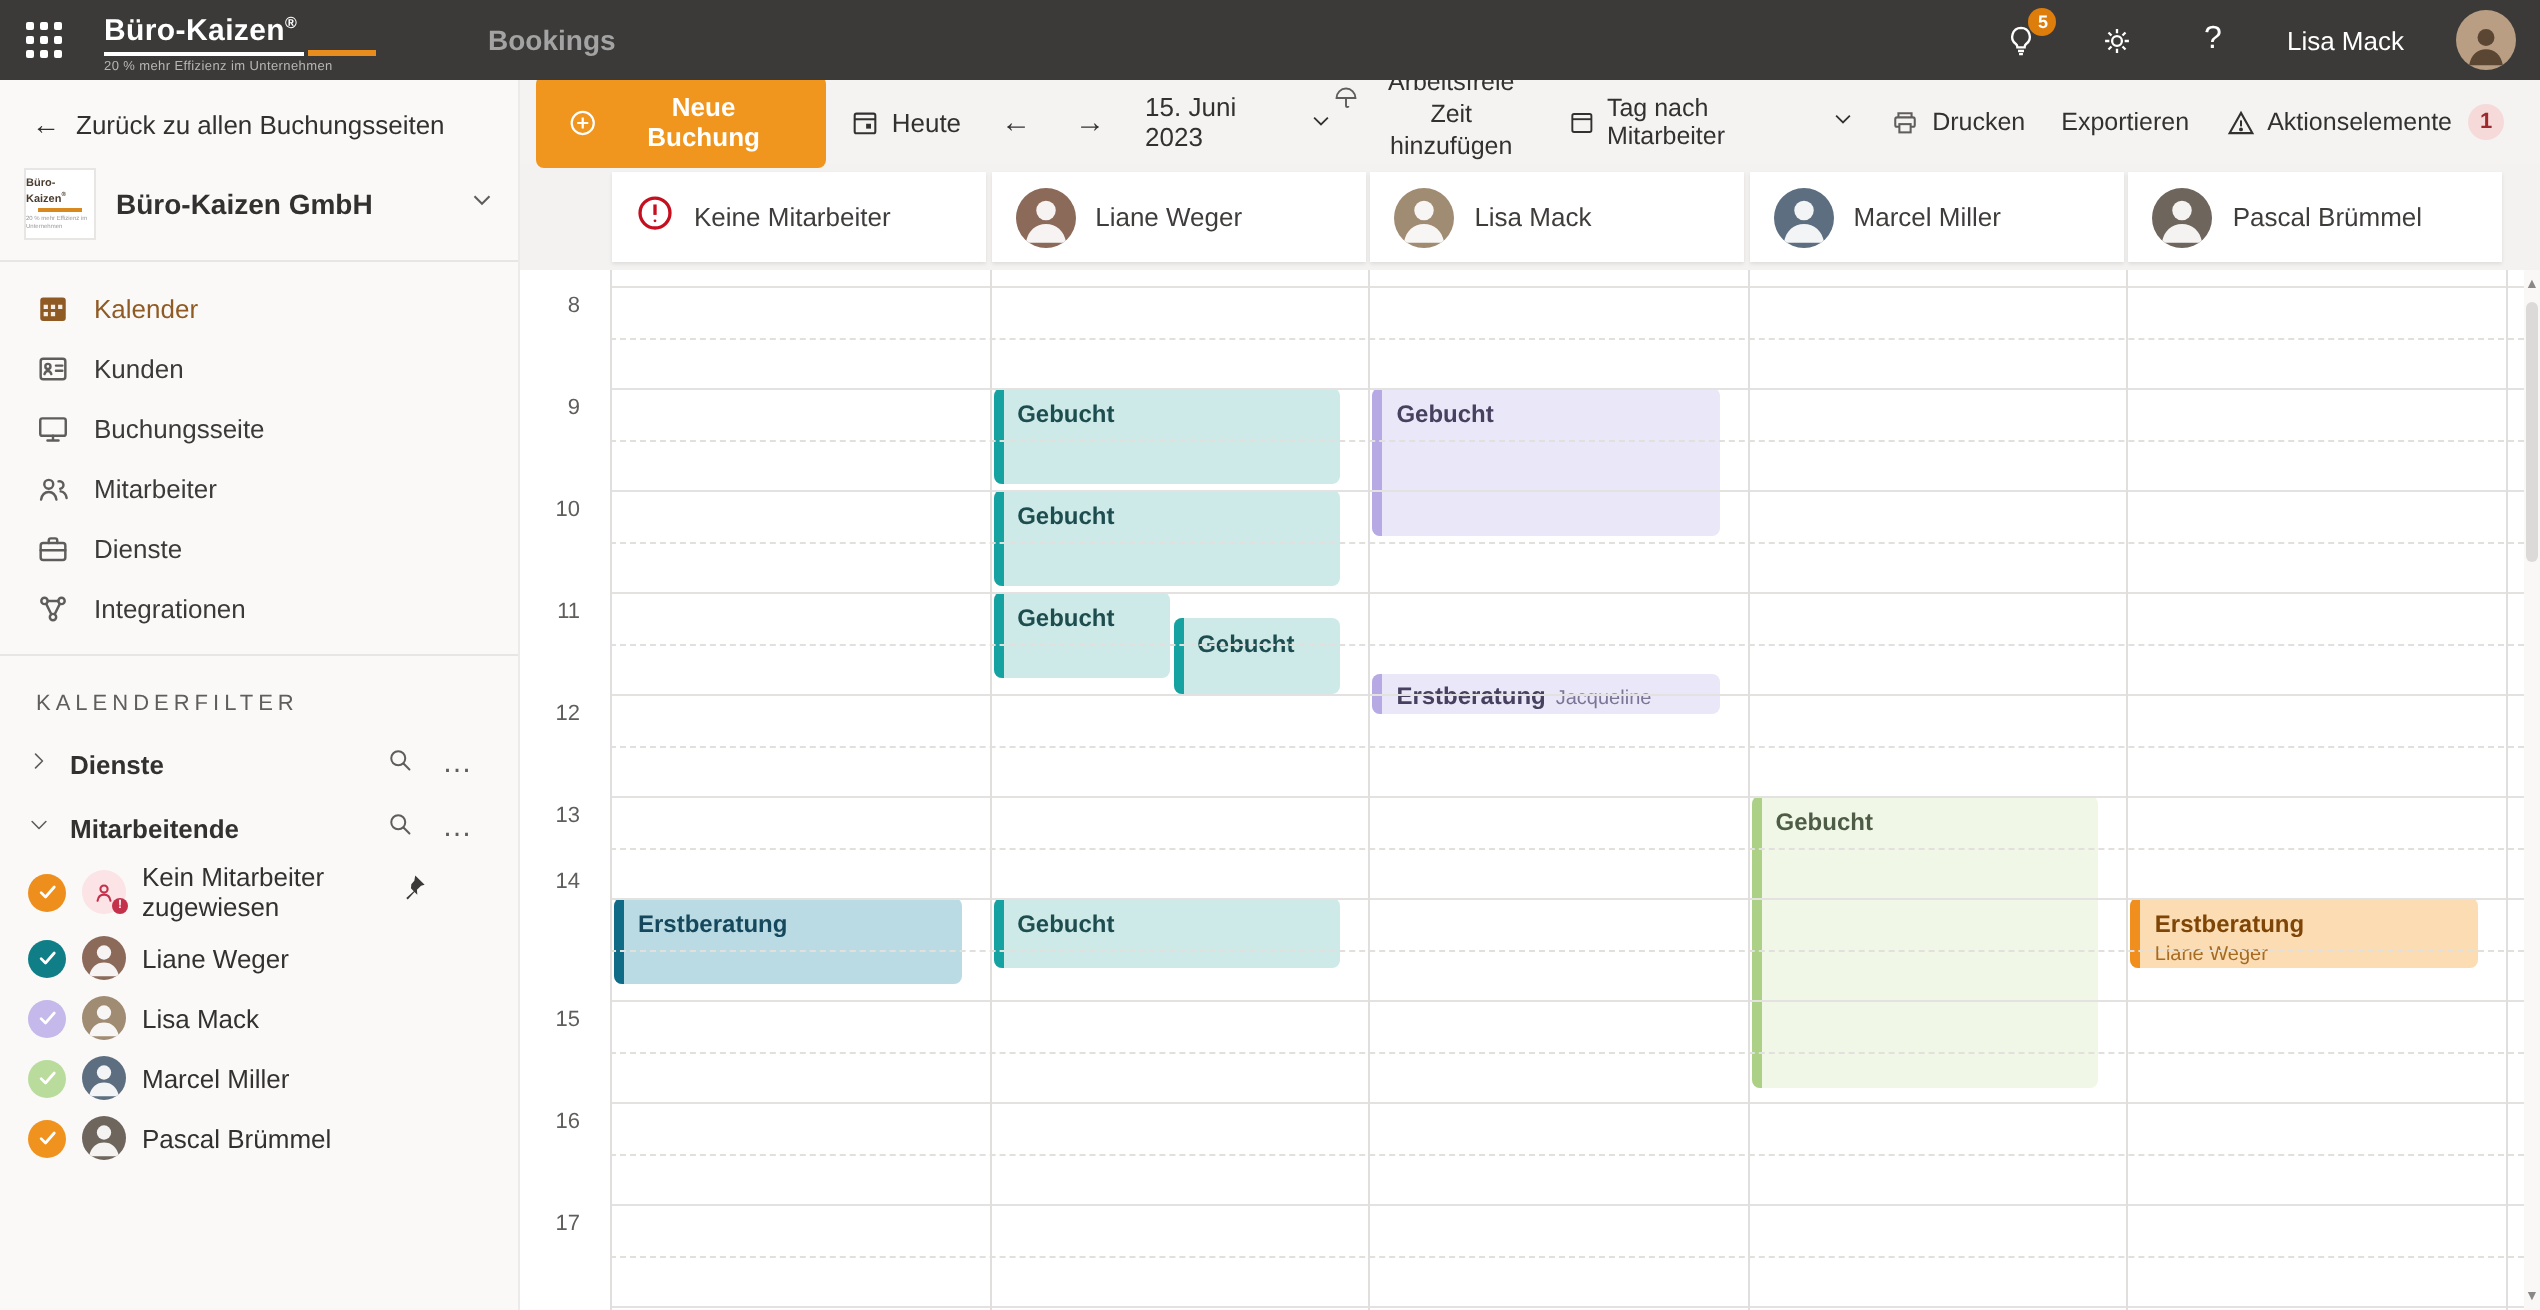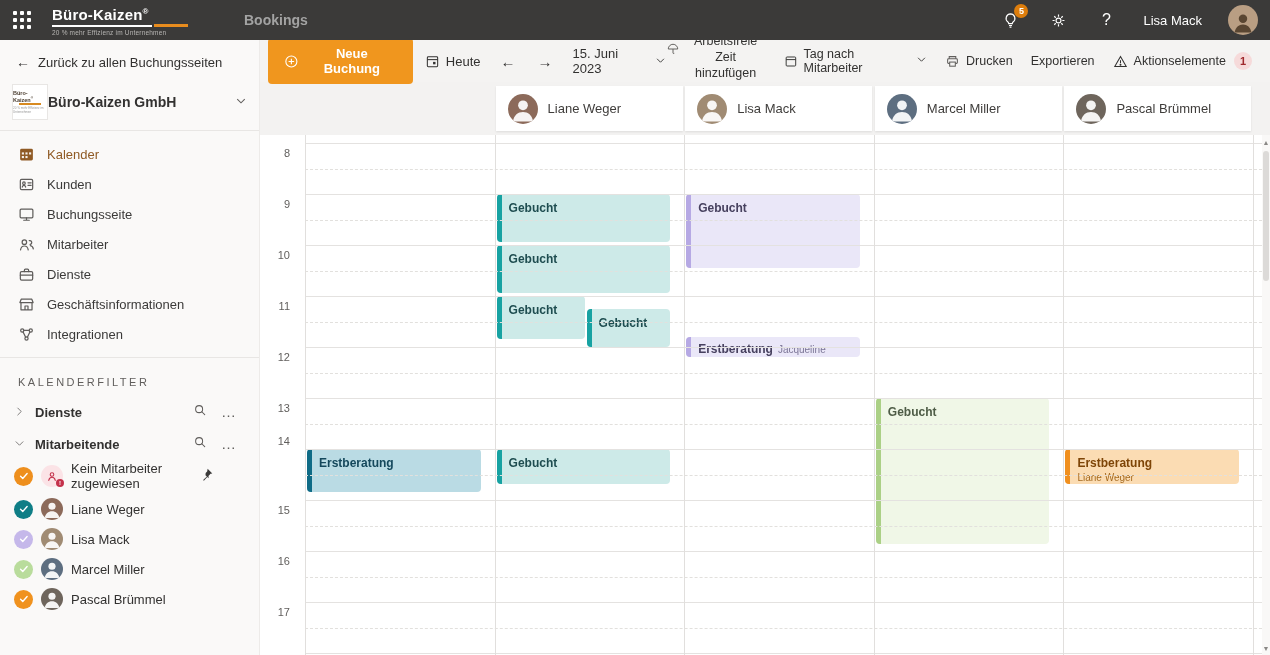--- a/index.html
+++ b/index.html
@@ -24,21 +24,21 @@
   .hicon svg { width:17px; height:17px; }
   .help-glyph { color:#fff; font-size:16px; font-weight:400; }
   .notif-badge { position:absolute; top:-5px; right:-7px; min-width:14px; height:14px; border-radius:7px; background:#dd7d0c; color:#fff; font-size:9px; font-weight:700; display:flex; align-items:center; justify-content:center; padding:0 3px; }
   .user-name { color:#fff; font-size:13px; }
   .user-avatar { width:30px; height:30px; border-radius:50%; overflow:hidden; background:#b99e83; display:flex; align-items:flex-end; justify-content:center; cursor:pointer; }
 
   
   .sidebar { position:absolute; left:0; top:40px; width:260px; height:615px; background:#faf9f8; border-right:1px solid #edebe9; padding:8px 0 0 0; overflow:hidden; }
   .back-link { display:flex; align-items:center; gap:8px; padding:6px 16px; font-size:13px; color:#323130; cursor:pointer; }
   .back-arrow { font-size:14px; color:#323130; }
-  .business-row { display:flex; align-items:center; gap:0; margin:8px 12px 10px 12px; cursor:pointer; }
+  .business-row { display:flex; align-items:center; gap:10px; margin:8px 12px 10px 12px; cursor:pointer; }
   .business-thumb { width:36px; height:36px; background:#fff; border:1px solid #e8e6e4; display:flex; flex-direction:column; align-items:center; justify-content:center; }
   .bt-name { font-size:5.5px; font-weight:700; color:#4a3c2e; }
   .bt-line { width:22px; height:2px; background:#d88a20; margin:1px 0; }
   .bt-tag { font-size:3px; color:#999; }
   .business-name { font-size:14px; font-weight:700; color:#323130; flex:1; }
   .business-chevron svg { width:12px; height:12px; }
   .side-divider { height:1px; background:#e8e6e4; margin:4px 0 8px 0; }
   .nav-item { display:flex; align-items:center; gap:12px; height:30px; padding:0 18px; font-size:13px; color:#3b3a39; cursor:pointer; }
   .nav-item .nicon { width:17px; height:17px; display:flex; align-items:center; justify-content:center; }
   .nav-item .nicon svg { width:17px; height:17px; }
@@ -224,29 +224,20 @@
             <svg viewBox="0 0 16 16" fill="none" stroke="#5f5d5b" stroke-width="1.15" stroke-linecap="round" stroke-linejoin="round">
               <rect x="2.2" y="5.2" width="11.6" height="8" rx="1.2"></rect>
               <path d="M6 5.2V4c0-.6.4-1 1-1h2c.6 0 1 .4 1 1v1.2M2.2 8.6h11.6"></path>
             </svg>
           </span>
           <span>Dienste</span>
         </div>
         <div class="nav-item">
           <span class="nicon">
             <svg viewBox="0 0 16 16" fill="none" stroke="#5f5d5b" stroke-width="1.15" stroke-linecap="round" stroke-linejoin="round">
-              <path d="M3 3h10l1.2 3.2H1.8z"></path>
-              <path d="M2.8 6.2v6.8h10.4V6.2M9.4 13v-3.6H6.6V13"></path>
-            </svg>
-          </span>
-          <span>Geschäftsinformationen</span>
-        </div>
-        <div class="nav-item">
-          <span class="nicon">
-            <svg viewBox="0 0 16 16" fill="none" stroke="#5f5d5b" stroke-width="1.15" stroke-linecap="round" stroke-linejoin="round">
               <circle cx="4" cy="4.2" r="1.5"></circle>
               <circle cx="12" cy="4.2" r="1.5"></circle>
               <circle cx="8" cy="11.8" r="1.5"></circle>
               <path d="M5.5 4.2h5M4.8 5.6l2.4 4.9M11.2 5.6l-2.4 4.9"></path>
             </svg>
           </span>
           <span>Integrationen</span>
         </div>
       </div>
     <div class="side-divider" style="margin-top:8px"></div>
@@ -419,20 +410,28 @@
               <path d="M8 6.6v3.2"></path>
               <circle cx="8" cy="11.4" r=".5" fill="#323130"></circle>
             </svg>
           <span>Aktionselemente</span>
           <span class="action-badge">1</span>
         </div>
       </div>
     </div>
 
     <div class="cal-header" id="cal-header">
+        <div class="col-card" style="left: 46px; width: 187px;">
+          <span class="warn-circle"><svg viewBox="0 0 16 16" fill="none" stroke="#c50f1f" stroke-width="1.4">
+              <circle cx="8" cy="8" r="6.3"></circle>
+              <path d="M8 4.4v4.4"></path>
+              <circle cx="8" cy="11.3" r=".6" fill="#c50f1f" stroke="none"></circle>
+            </svg></span>
+          <span class="col-name">Keine Mitarbeiter</span>
+        </div>
         <div class="col-card" style="left: 235.6px; width: 187px;">
           <span class="col-avatar" style="background: rgb(140, 106, 90);">
             <svg viewBox="0 0 16 16">
               <circle cx="8" cy="6" r="2.6" fill="#fff" opacity=".92"></circle>
               <path d="M2.6 14.6c.6-3.3 2.7-5 5.4-5s4.8 1.7 5.4 5z" fill="#fff" opacity=".92"></path>
             </svg>
           </span>
           <span class="col-name">Liane Weger</span>
         </div>
         <div class="col-card" style="left: 425.2px; width: 187px;">

